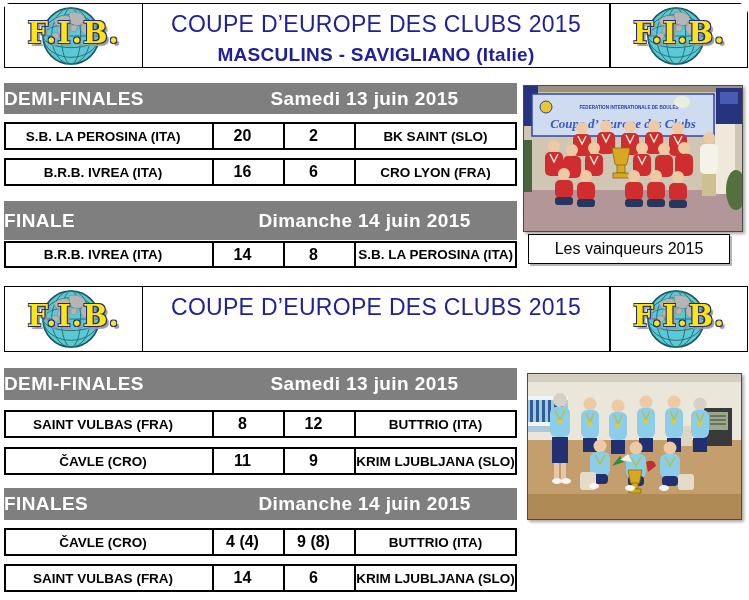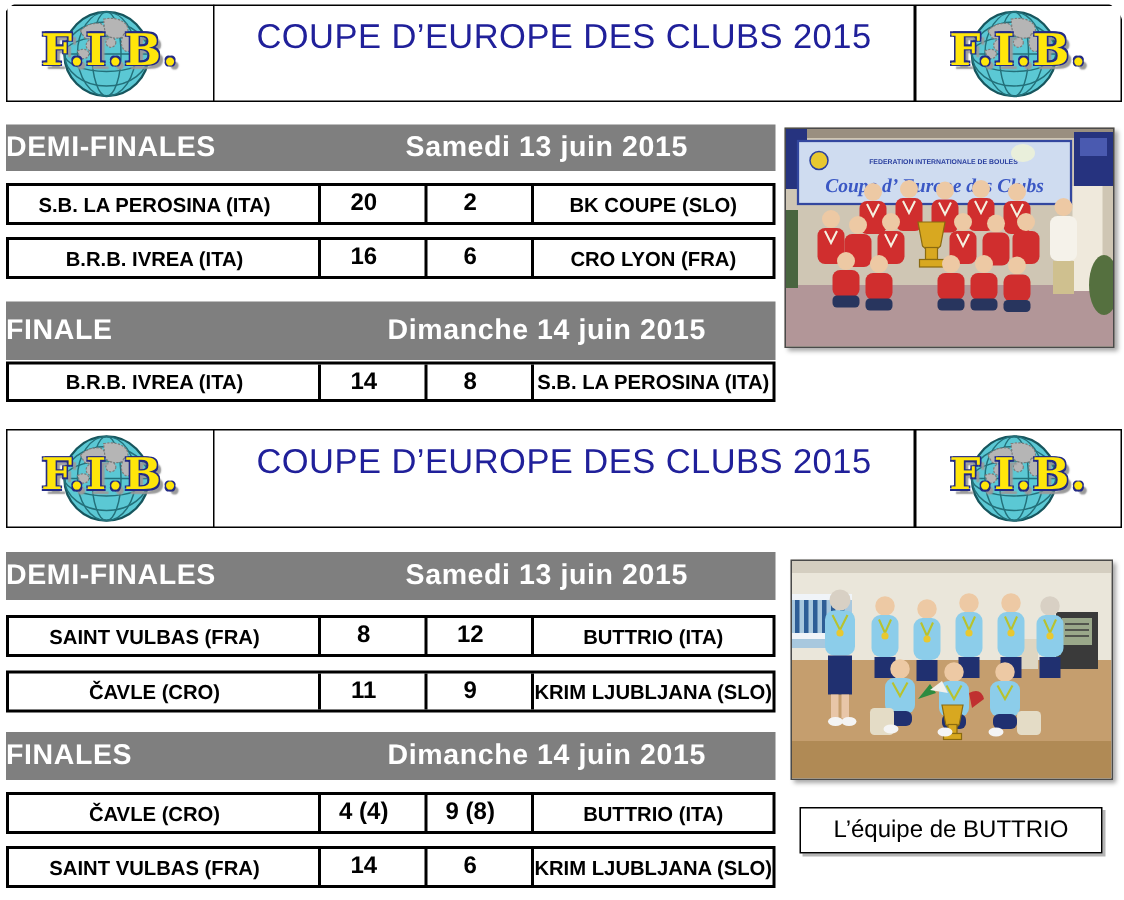--- a/index.html
+++ b/index.html
@@ -92,20 +92,21 @@
           <circle cx="35" cy="24" r="3.4"></circle>
           <path d="M12 30 q5 -3 8 1 q0 5 -6 4 z"></path>
         </g>
       </svg>
       <div class="fib-text">F.I.B.</div>
     </div>
   </div>
 
   <div class="title-box" style="top:3px;">
     <div class="evt-title">COUPE D’EUROPE DES CLUBS 2015</div>
+    <div class="evt-subtitle">MASCULINS - SAVIGLIANO (Italie)</div>
   </div>
 
   <div class="logo-box" style="left:610px; top:3px; width:136px;">
     <div class="fib">
       <svg class="globe" viewBox="0 0 64 64">
         <circle cx="32" cy="32" r="29" fill="#5bc8d4" stroke="#17565e" stroke-width="1.6"></circle>
         <ellipse cx="32" cy="32" rx="10" ry="29" fill="none" stroke="#23707a" stroke-width="1"></ellipse>
         <ellipse cx="32" cy="32" rx="20" ry="29" fill="none" stroke="#23707a" stroke-width="1"></ellipse>
         <line x1="3" y1="32" x2="61" y2="32" stroke="#23707a" stroke-width="1"></line>
         <ellipse cx="32" cy="32" rx="29" ry="12" fill="none" stroke="#23707a" stroke-width="1"></ellipse>
@@ -125,21 +126,21 @@
 
   <div class="bar" style="top:83px; height:31px;">
     <span class="bar-label">DEMI-FINALES</span>
     <span class="bar-date">Samedi 13 juin 2015</span>
   </div>
 
   <div class="match" style="top:122px; height:28px;">
     <div class="cell c-team1">S.B. LA PEROSINA (ITA)</div>
     <div class="cell c-s">20</div>
     <div class="cell c-s">2</div>
-    <div class="cell c-team2">BK COUPE (SLO)</div>
+    <div class="cell c-team2">BK SAINT (SLO)</div>
   </div>
 
   <div class="match" style="top:158px; height:28px;">
     <div class="cell c-team1">B.R.B.  IVREA (ITA)</div>
     <div class="cell c-s">16</div>
     <div class="cell c-s">6</div>
     <div class="cell c-team2">CRO LYON (FRA)</div>
   </div>
 
   <div class="bar" style="top:201px; height:39px;">
@@ -241,20 +242,23 @@
           <path d="M126 48 l4 8 l4 -8"></path>
             <path d="M150 50 l4 8 l4 -8"></path>
           <path d="M26 68 l4 8 l4 -8"></path>
             <path d="M66 70 l4 8 l4 -8"></path>
             <path d="M114 70 l4 8 l4 -8"></path>
         </g>
       </g>
     </svg>
   </div>
 
+  <div class="caption" style="left:528px; top:234px; width:200px; height:28px;">
+    <span>Les vainqueurs 2015</span>
+  </div>
 
   <div class="logo-box" style="left:4px; top:286px; height:64px;">
     <div class="fib">
       <svg class="globe" viewBox="0 0 64 64">
         <circle cx="32" cy="32" r="29" fill="#5bc8d4" stroke="#17565e" stroke-width="1.6"></circle>
         <ellipse cx="32" cy="32" rx="10" ry="29" fill="none" stroke="#23707a" stroke-width="1"></ellipse>
         <ellipse cx="32" cy="32" rx="20" ry="29" fill="none" stroke="#23707a" stroke-width="1"></ellipse>
         <line x1="3" y1="32" x2="61" y2="32" stroke="#23707a" stroke-width="1"></line>
         <ellipse cx="32" cy="32" rx="29" ry="12" fill="none" stroke="#23707a" stroke-width="1"></ellipse>
         <ellipse cx="32" cy="32" rx="29" ry="22" fill="none" stroke="#23707a" stroke-width="1"></ellipse>
@@ -435,17 +439,14 @@
       <g fill="#f4f4f4">
         <ellipse cx="29" cy="107" rx="5" ry="3"></ellipse>
           <ellipse cx="38" cy="107" rx="5" ry="3"></ellipse>
         <ellipse cx="66" cy="112" rx="5" ry="3"></ellipse>
           <ellipse cx="102" cy="114" rx="5" ry="3"></ellipse>
           <ellipse cx="136" cy="114" rx="5" ry="3"></ellipse>
       </g>
     </svg>
   </div>
 
-  <div class="caption" style="left:533px; top:538px; width:200px; height:29px;">
-    <span>L’équipe de BUTTRIO</span>
-  </div>
 
 </div>
 
 </body></html>

